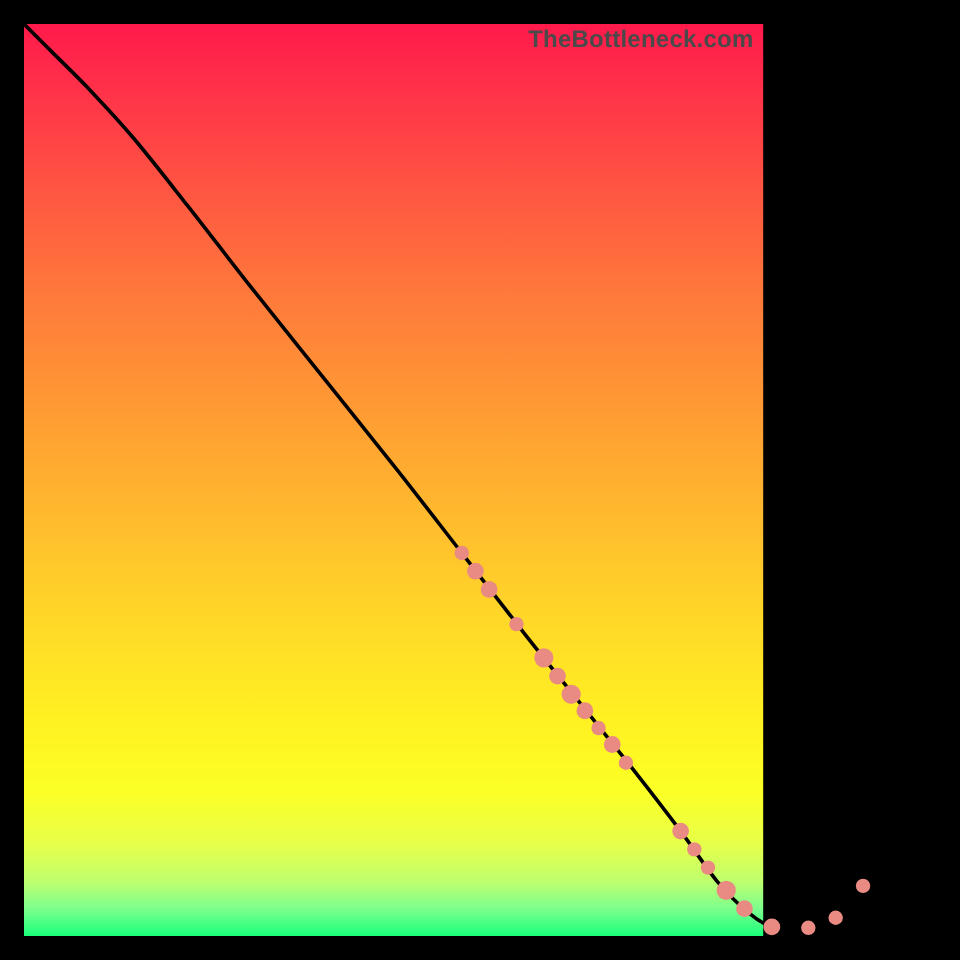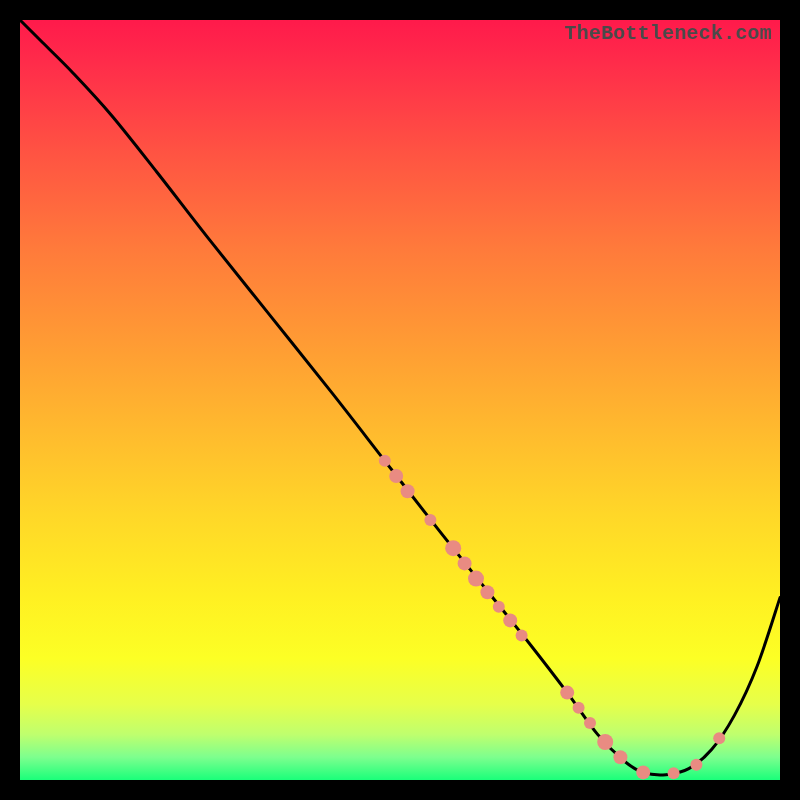--- a/index.html
+++ b/index.html
@@ -8,38 +8,37 @@
     width: 800px;
     height: 800px;
     background: #000;
     overflow: hidden;
     font-family: Arial, Helvetica, sans-serif;
   }
   .frame {
     position: absolute;
     left: 20px;
     top: 20px;
-    width: 760px;
+    width: 616px;
     height: 760px;
     background: linear-gradient(to bottom,
       #ff1a4b 0%,
       #ff2d4a 6%,
       #ff5542 18%,
       #ff7a3b 30%,
       #ff9a34 42%,
       #ffba2e 54%,
       #ffd728 65%,
       #fff022 76%,
       #fcff25 84%,
       #e6ff4a 90%,
       #bfff6e 94%,
       #7dff8e 97%,
       #1aff7a 100%
     );
-    font-family: Liberation Mono, monospace;
   }
   .watermark {
     position: absolute;
     top: 2px;
     right: 8px;
     color: #4a4a4a;
     font-size: 20px;
     font-weight: 600;
     letter-spacing: 0.2px;
     user-select: none;

